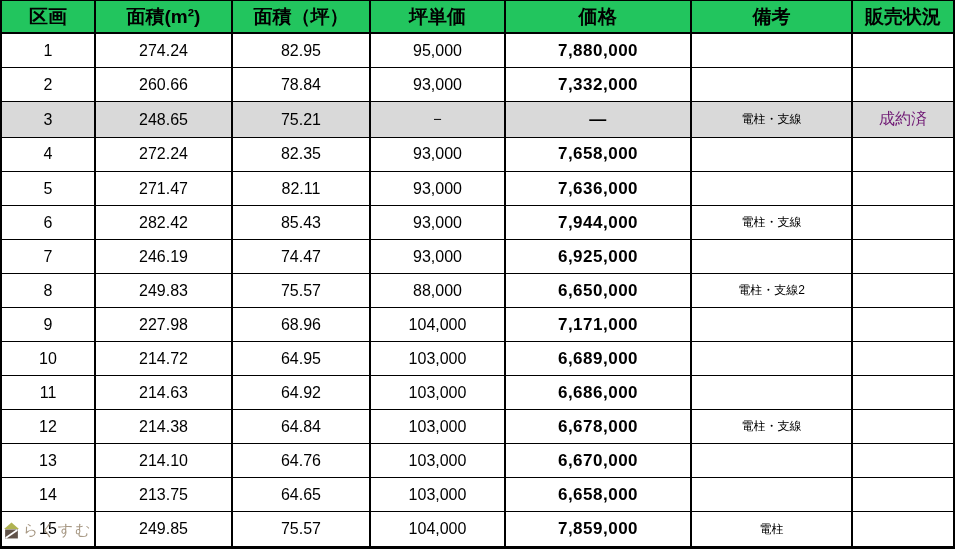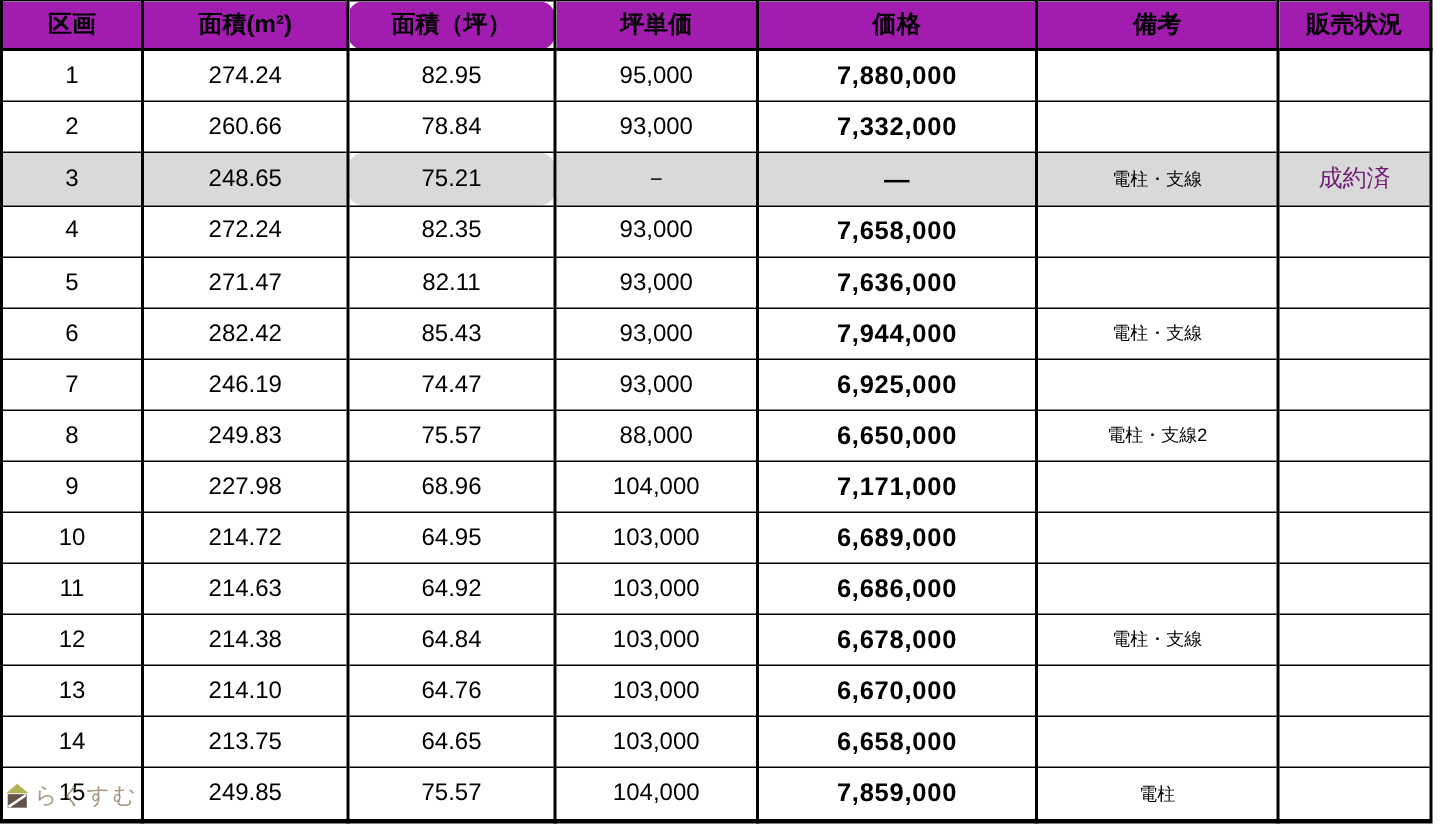--- a/index.html
+++ b/index.html
@@ -36,28 +36,28 @@
     border-bottom: 1px solid #000;
     text-align: center;
     vertical-align: middle;
     padding: 0;
     white-space: nowrap;
     overflow: hidden;
     color: #000;
   }
   .price-table thead th {
     height: 31px;
-    font-size: 16px;
+    font-size: 19px;
     font-weight: bold;
     border-bottom: 2px solid #000;
-    background: #a21caf;
+    background: #22c55e;
   }
   .col-kukaku     { font-size: 16px; font-weight: 400; }
   .col-area_m2    { font-size: 16px; font-weight: 400; }
-  .col-area_tsubo { font-size: 16px; font-weight: 400; border-radius: 10px; }
+  .col-area_tsubo { font-size: 16px; font-weight: 400; }
   .col-tsubo_tanka{ font-size: 16px; font-weight: 400; margin-left: 16px; }
   .col-price      { font-size: 17px; font-weight: bold; letter-spacing: 0.5px; }
   .col-biko       { font-size: 12px; font-weight: 400; }
   .col-status     { font-size: 16px; font-weight: 400; }
   .watermark {
     position: absolute;
     left: 3px;
     top: 521px;
     display: flex;
     align-items: center;

